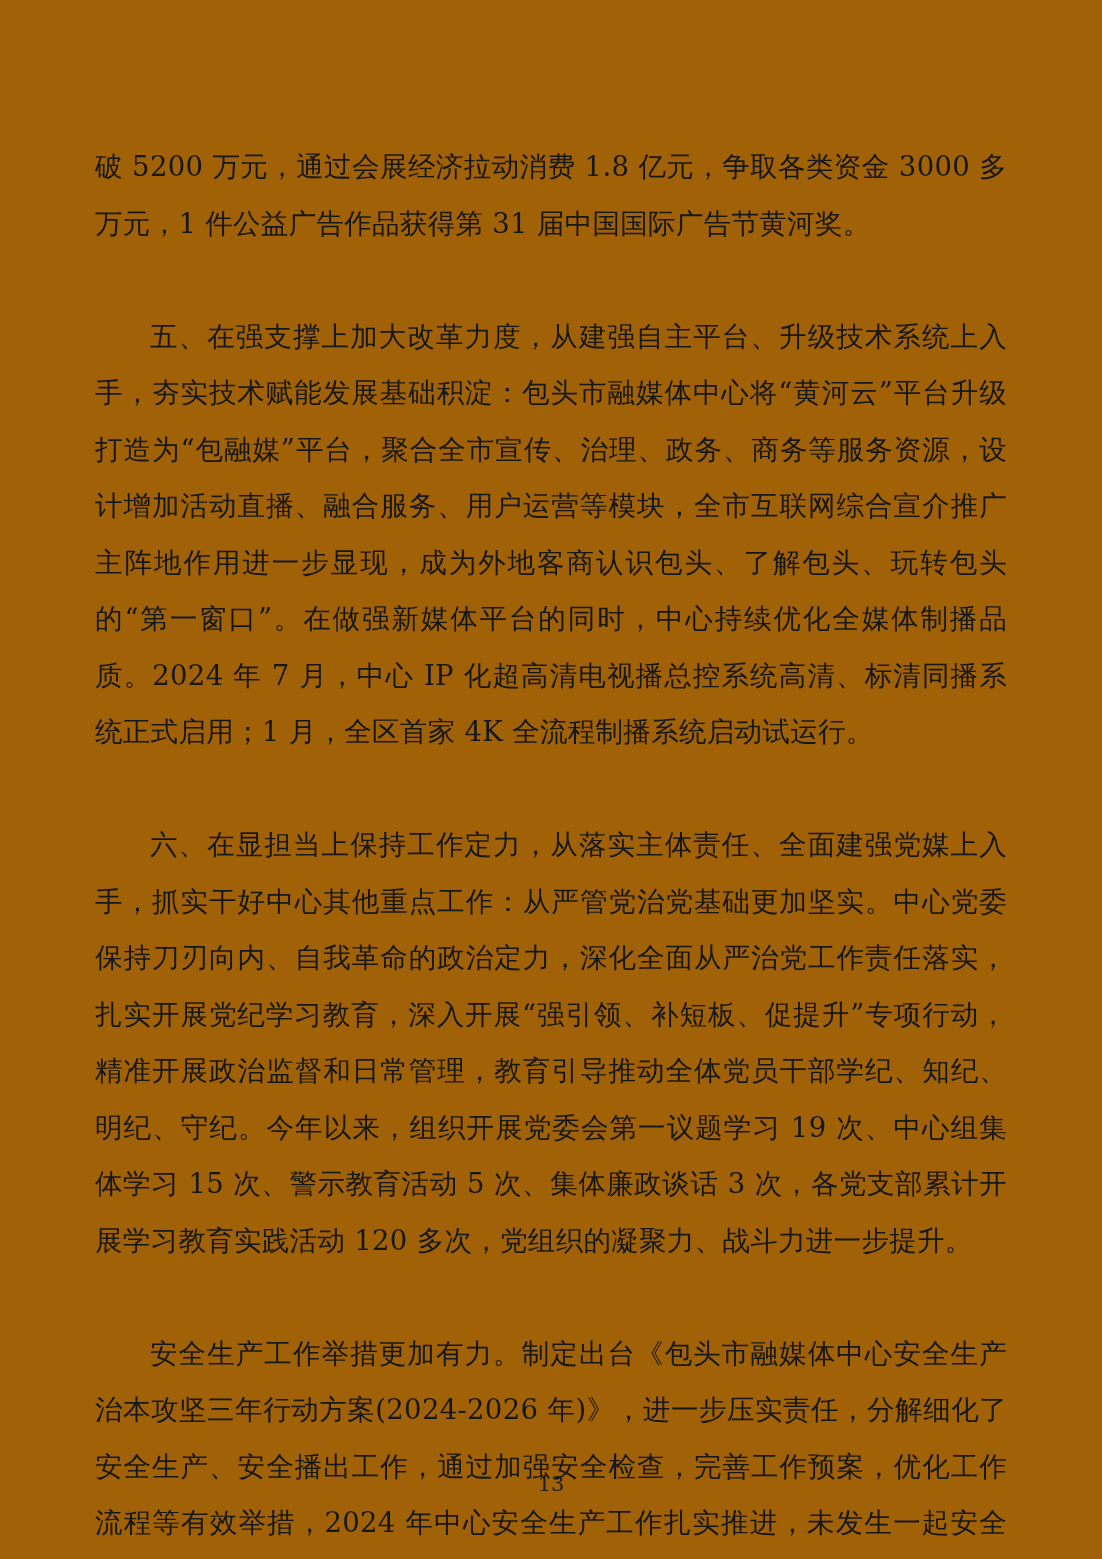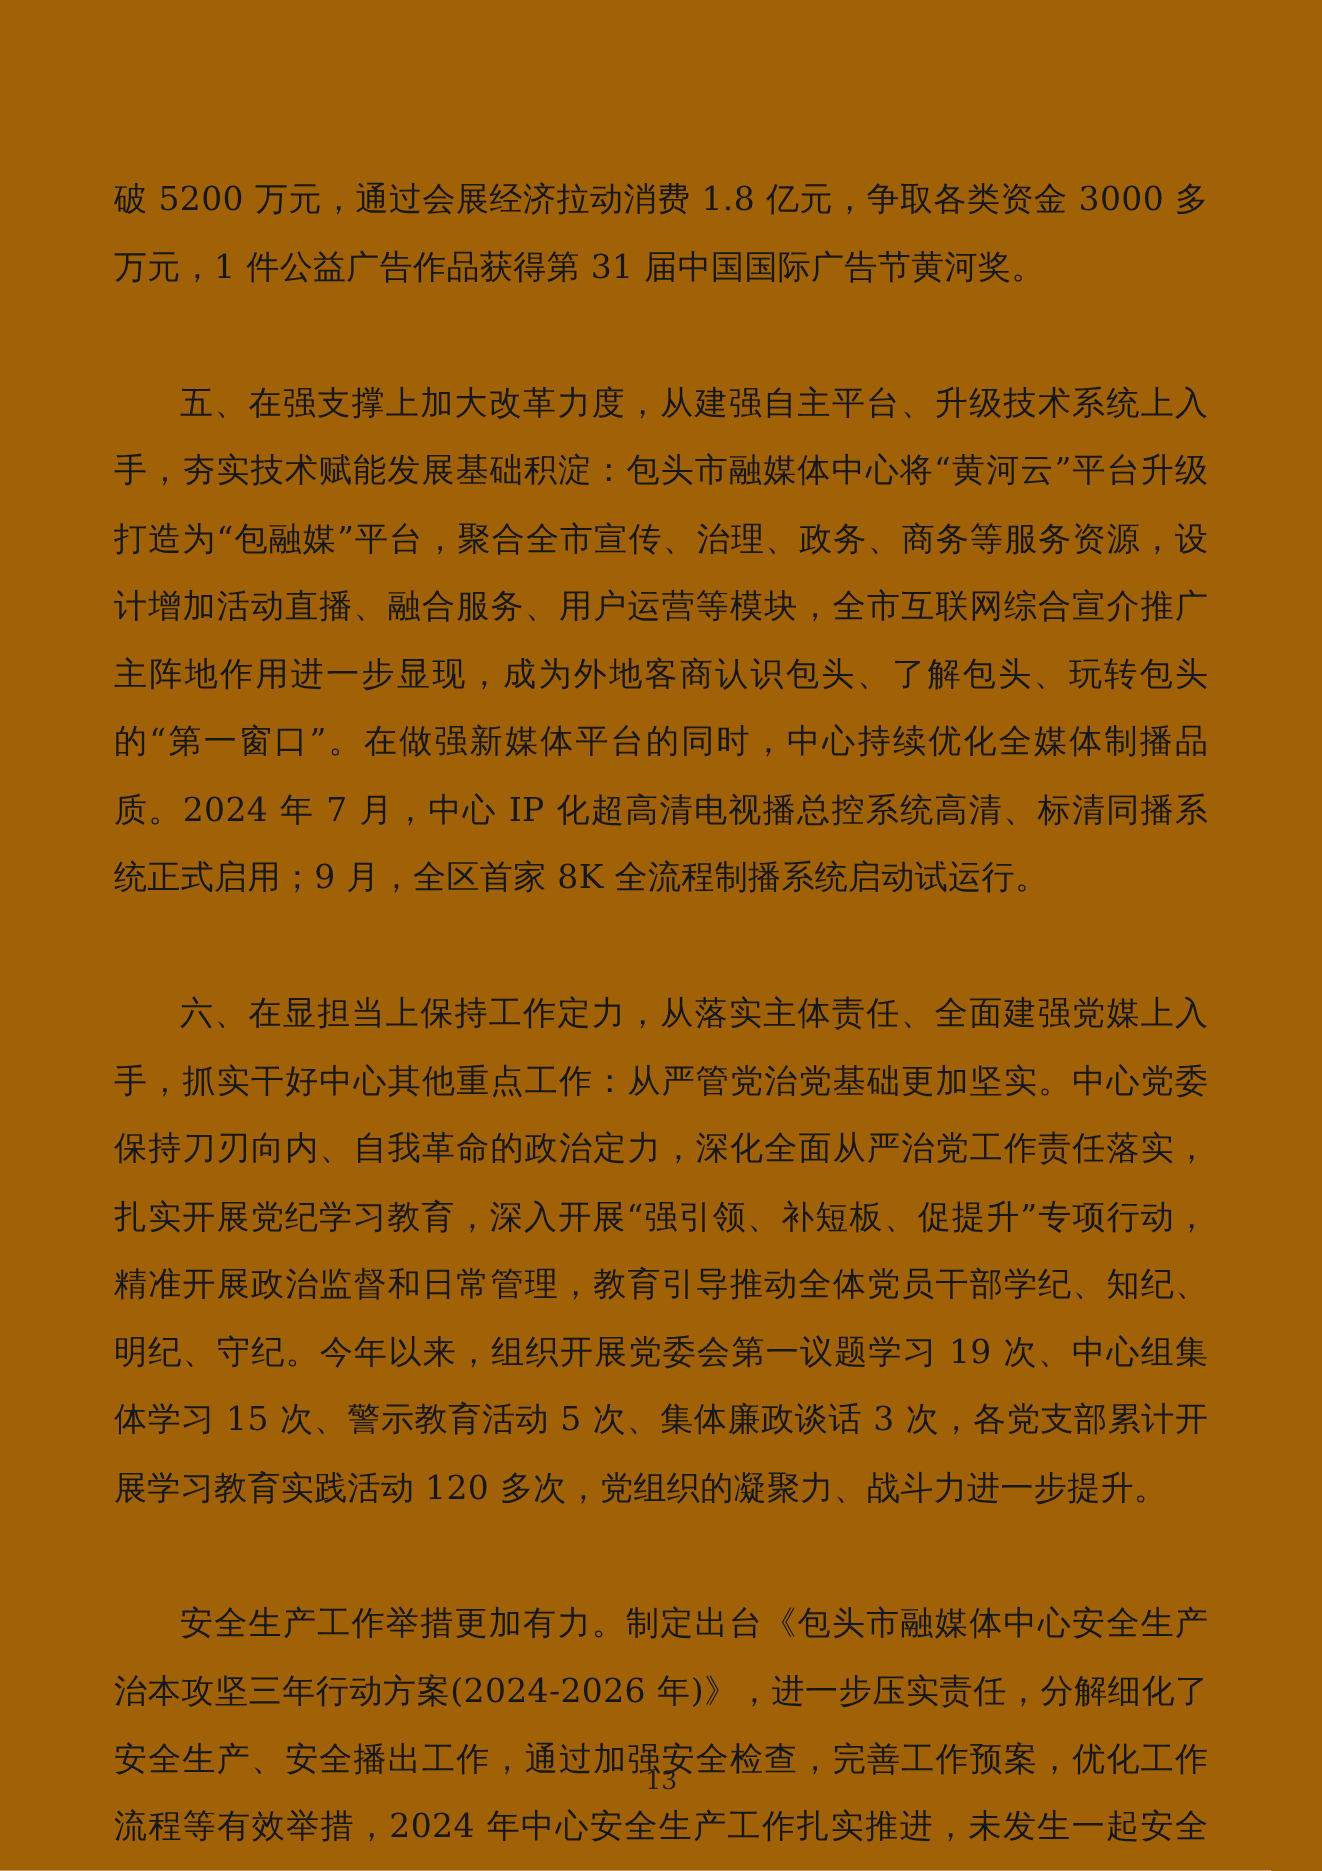--- a/index.html
+++ b/index.html
@@ -55,21 +55,21 @@
 </style>
 </head>
 <body>
 
 <div class="page">
 
   <div class="text-column">
 
     <p class="para">破 5200 万元，通过会展经济拉动消费 1.8 亿元，争取各类资金 3000 多万元，1 件公益广告作品获得第 31 届中国国际广告节黄河奖。</p>
 
-    <p class="para indent spaced">五、在强支撑上加大改革力度，从建强自主平台、升级技术系统上入手，夯实技术赋能发展基础积淀：包头市融媒体中心将“黄河云”平台升级打造为“包融媒”平台，聚合全市宣传、治理、政务、商务等服务资源，设计增加活动直播、融合服务、用户运营等模块，全市互联网综合宣介推广主阵地作用进一步显现，成为外地客商认识包头、了解包头、玩转包头的“第一窗口”。在做强新媒体平台的同时，中心持续优化全媒体制播品质。2024 年 7 月，中心 IP 化超高清电视播总控系统高清、标清同播系统正式启用；9 月，全区首家 8K 全流程制播系统启动试运行。</p>
+    <p class="para indent spaced">五、在强支撑上加大改革力度，从建强自主平台、升级技术系统上入手，夯实技术赋能发展基础积淀：包头市融媒体中心将“黄河云”平台升级打造为“包融媒”平台，聚合全市宣传、治理、政务、商务等服务资源，设计增加活动直播、融合服务、用户运营等模块，全市互联网综合宣介推广主阵地作用进一步显现，成为外地客商认识包头、了解包头、玩转包头的“第一窗口”。在做强新媒体平台的同时，中心持续优化全媒体制播品质。2024 年 7 月，中心 IP 化超高清电视播总控系统高清、标清同播系统正式启用；1 月，全区首家 4K 全流程制播系统启动试运行。</p>
 
     <p class="para indent spaced">六、在显担当上保持工作定力，从落实主体责任、全面建强党媒上入手，抓实干好中心其他重点工作：从严管党治党基础更加坚实。中心党委保持刀刃向内、自我革命的政治定力，深化全面从严治党工作责任落实，扎实开展党纪学习教育，深入开展“强引领、补短板、促提升”专项行动，精准开展政治监督和日常管理，教育引导推动全体党员干部学纪、知纪、明纪、守纪。今年以来，组织开展党委会第一议题学习 19 次、中心组集体学习 15 次、警示教育活动 5 次、集体廉政谈话 3 次，各党支部累计开展学习教育实践活动 120 多次，党组织的凝聚力、战斗力进一步提升。</p>
 
     <p class="para indent spaced">安全生产工作举措更加有力。制定出台《包头市融媒体中心安全生产治本攻坚三年行动方案(2024-2026 年)》，进一步压实责任，分解细化了安全生产、安全播出工作，通过加强安全检查，完善工作预案，优化工作流程等有效举措，2024 年中心安全生产工作扎实推进，未发生一起安全生产、播出问题。</p>
 
   </div>
 
   <div class="page-number">13</div>
 
 </div>

